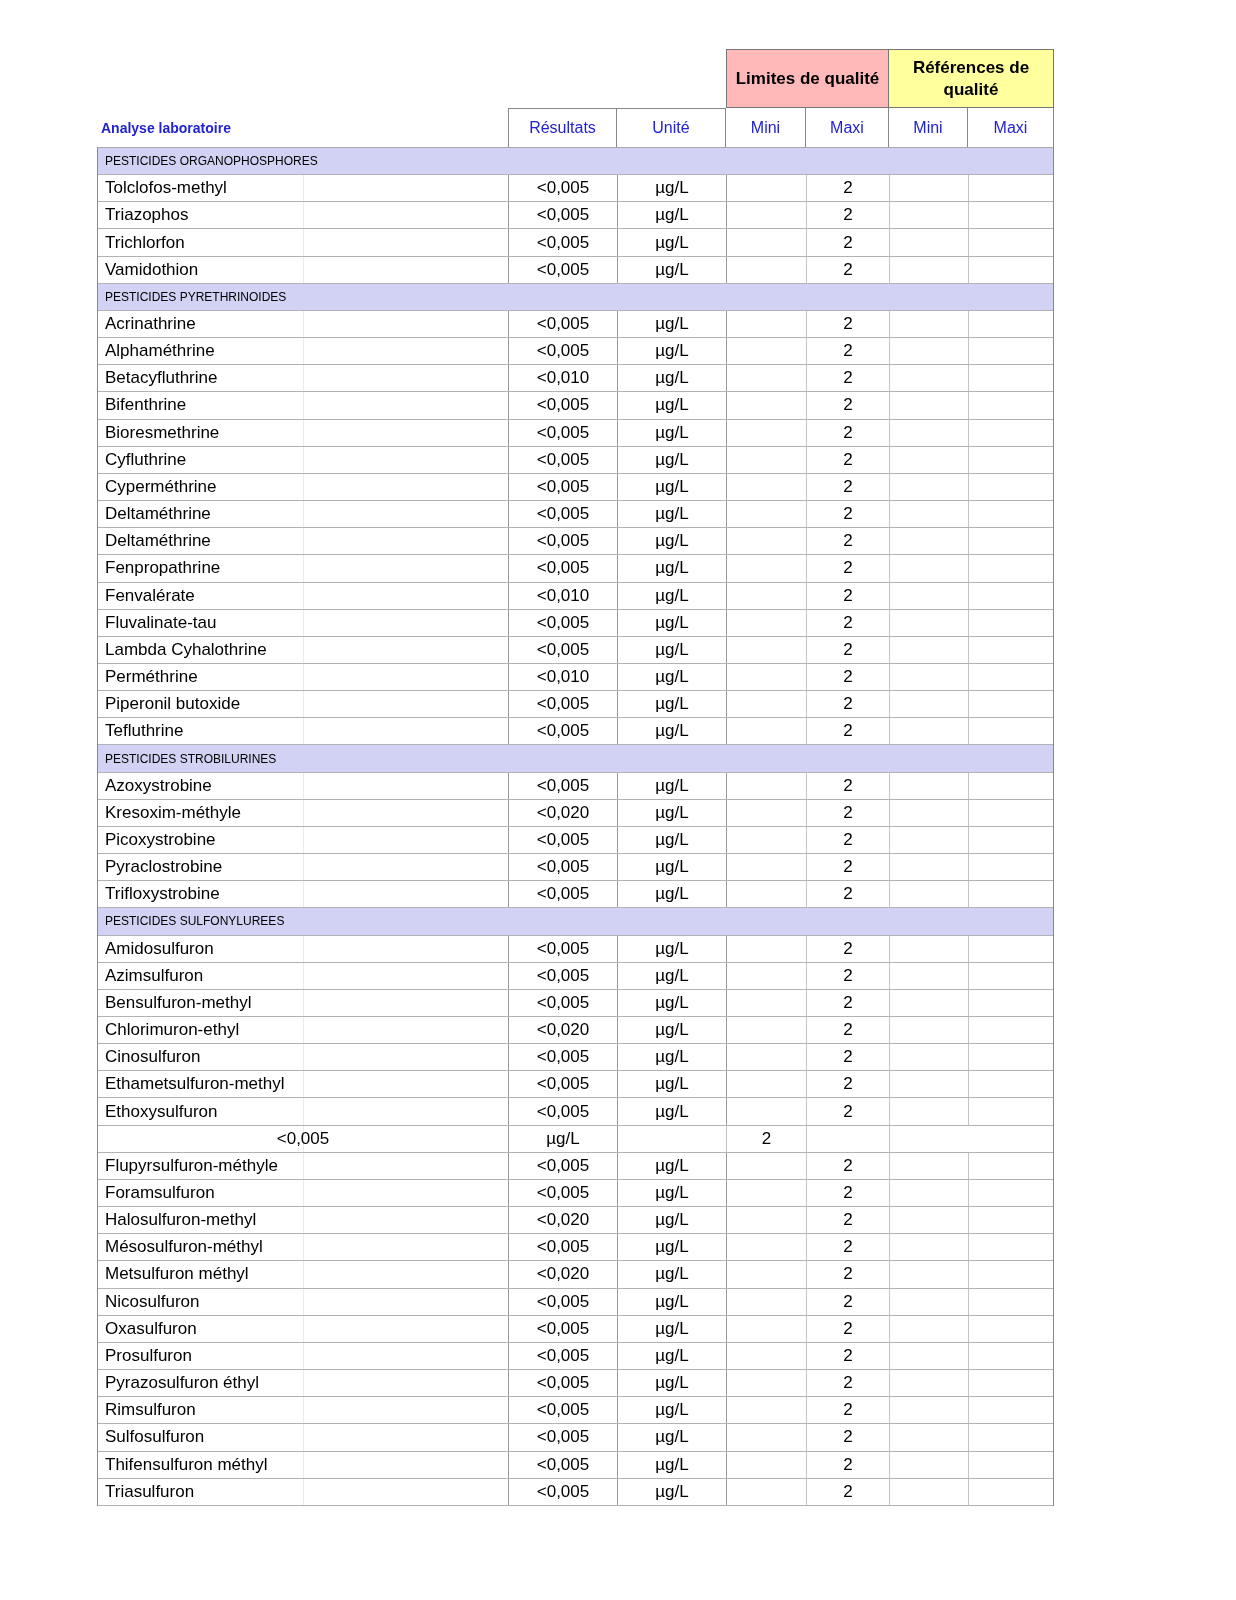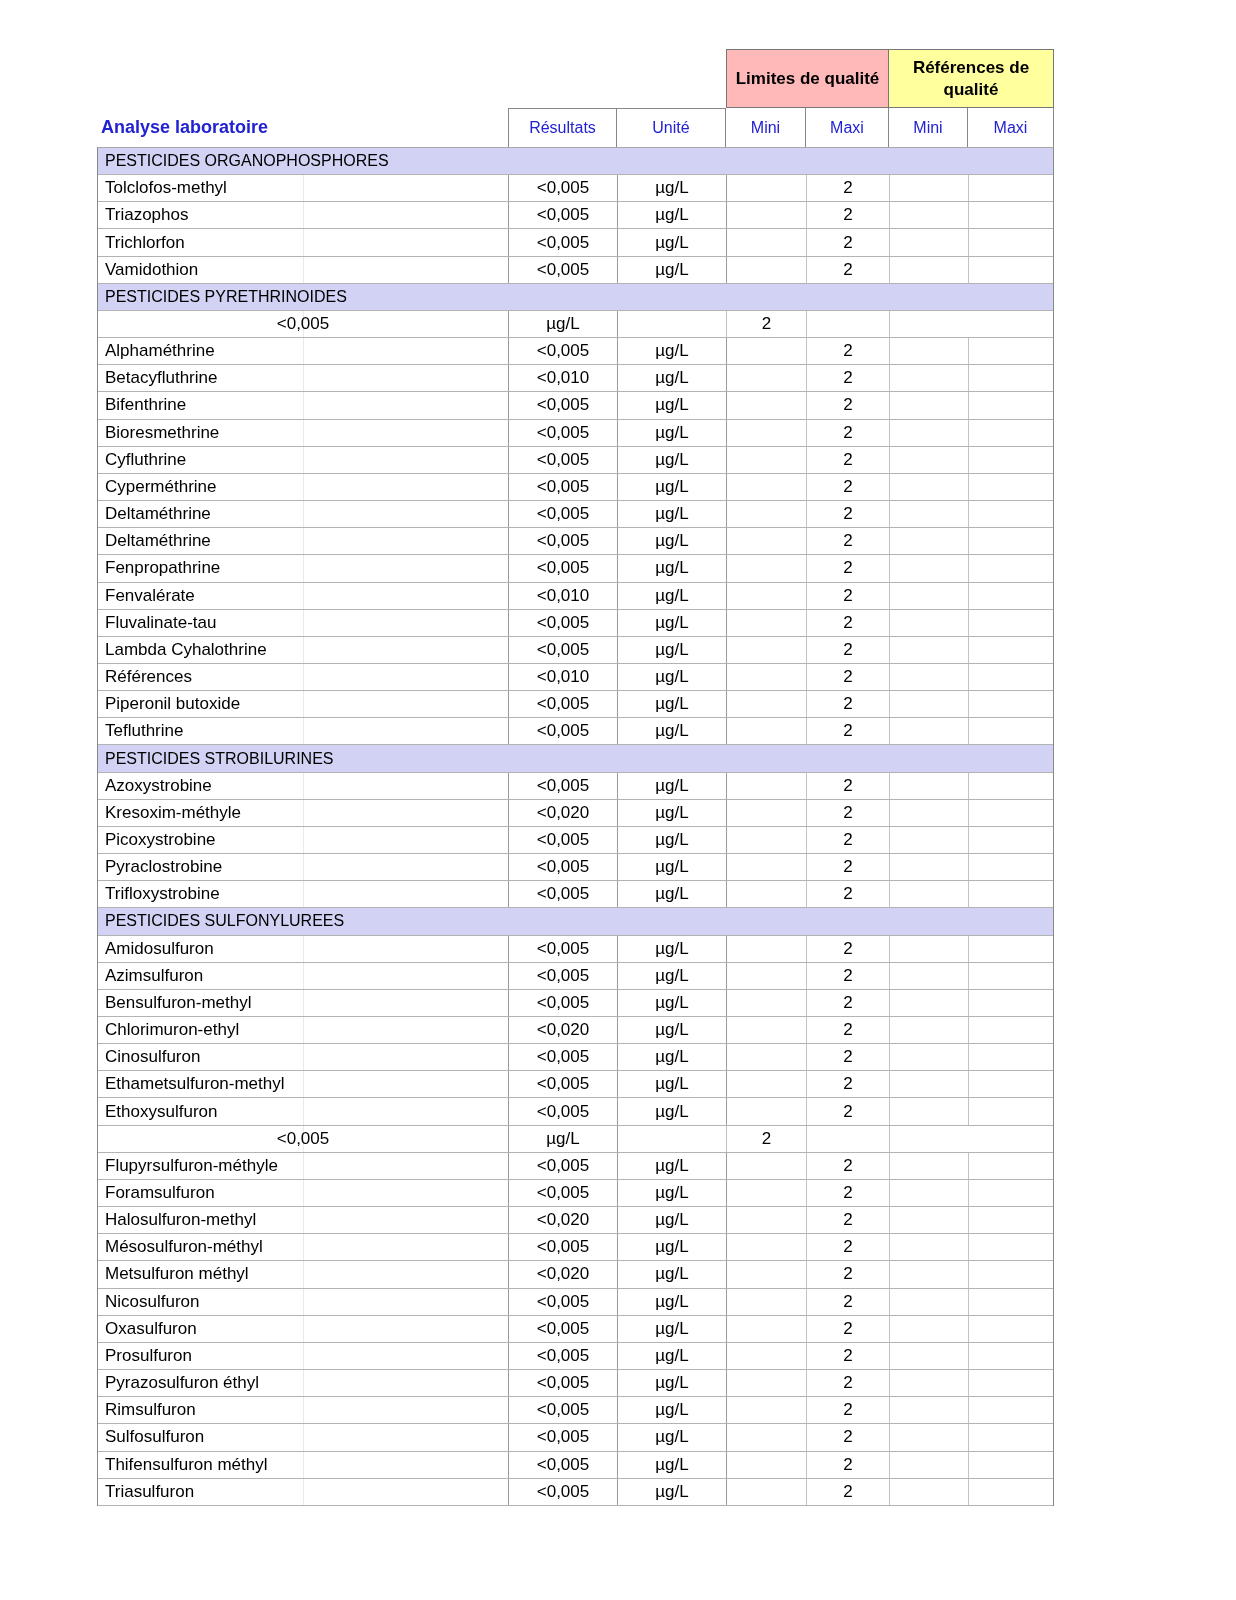--- a/index.html
+++ b/index.html
@@ -14,34 +14,34 @@
   .group-row .spacer { grid-column:span 3; }
   .group-cell { grid-column:span 2; display:flex; align-items:center; justify-content:center;
                 text-align:center; font-weight:bold; font-size:17px; line-height:1.25; color:#000;
                 box-sizing:border-box; border:1px solid #777777; }
   .group-cell.limits { background:#ffb9b9; }
   .group-cell.references { background:#ffff9e; border-left:none; }
 
   
   .colhdr-row { height:39px; }
   .title-cell { display:flex; align-items:center; padding-left:4px; box-sizing:border-box; }
-  .title-cell span { color:#2222d2; font-weight:bold; font-size:18px; }
+  .title-cell span { color:#2222d2; font-weight:bold; font-size:14px; }
   .hcell { display:flex; align-items:center; justify-content:center; color:#2222d2; font-size:16px;
            box-sizing:border-box; border-right:1px solid #888888; }
   .hcell.first { border-left:1px solid #888888; }
   .hcell.topline { border-top:1px solid #888888; }
 
   
   .tbody { box-sizing:border-box; border-left:1px solid #888888; border-right:1px solid #888888;
            border-top:1px solid #a8a8a8;
            background-image:linear-gradient(to right, transparent 205px, rgba(125,125,150,0.16) 205px,
                             rgba(125,125,150,0.16) 206px, transparent 206px); }
   .row { height:27.16px; box-sizing:border-box; border-bottom:1px solid #b3b3b3; }
   .section-row { display:flex; align-items:center; padding-left:7px; background:#d2d2f4;
-                 font-size:16px; color:#000000; }
+                 font-size:12px; color:#000000; }
   .data-row { display:grid; grid-template-columns:411px 109px 109px 80px 83px 79px auto;text-align:right; }
   .c { display:flex; align-items:center; justify-content:center; font-size:17px; color:#000000;
        box-sizing:border-box; overflow:hidden; white-space:nowrap; }
   .c.name { justify-content:flex-start; padding-left:7px; border-right:1px solid #9a9a9a; }
   .c.res, .c.unit { border-right:1px solid #9a9a9a; }
   .c.lm1, .c.lm2, .c.rm1 { border-right:1px solid #c2c2c2; }
 </style>
 </head>
 <body>
 
@@ -99,20 +99,21 @@
           <div class="c name">Vamidothion</div>
           <div class="c res">&lt;0,005</div>
           <div class="c unit">µg/L</div>
           <div class="c lm1"></div>
           <div class="c lm2">2</div>
           <div class="c rm1"></div>
           <div class="c rm2"></div>
         </div>
         <div class="row section-row">PESTICIDES PYRETHRINOIDES</div>
         <div class="row data-row">
+          <div class="c name">Acrinathrine</div>
           <div class="c res">&lt;0,005</div>
           <div class="c unit">µg/L</div>
           <div class="c lm1"></div>
           <div class="c lm2">2</div>
           <div class="c rm1"></div>
           <div class="c rm2"></div>
         </div>
         <div class="row data-row">
           <div class="c name">Alphaméthrine</div>
           <div class="c res">&lt;0,005</div>
@@ -215,21 +216,21 @@
         <div class="row data-row">
           <div class="c name">Lambda Cyhalothrine</div>
           <div class="c res">&lt;0,005</div>
           <div class="c unit">µg/L</div>
           <div class="c lm1"></div>
           <div class="c lm2">2</div>
           <div class="c rm1"></div>
           <div class="c rm2"></div>
         </div>
         <div class="row data-row">
-          <div class="c name">Références</div>
+          <div class="c name">Perméthrine</div>
           <div class="c res">&lt;0,010</div>
           <div class="c unit">µg/L</div>
           <div class="c lm1"></div>
           <div class="c lm2">2</div>
           <div class="c rm1"></div>
           <div class="c rm2"></div>
         </div>
         <div class="row data-row">
           <div class="c name">Piperonil butoxide</div>
           <div class="c res">&lt;0,005</div>

